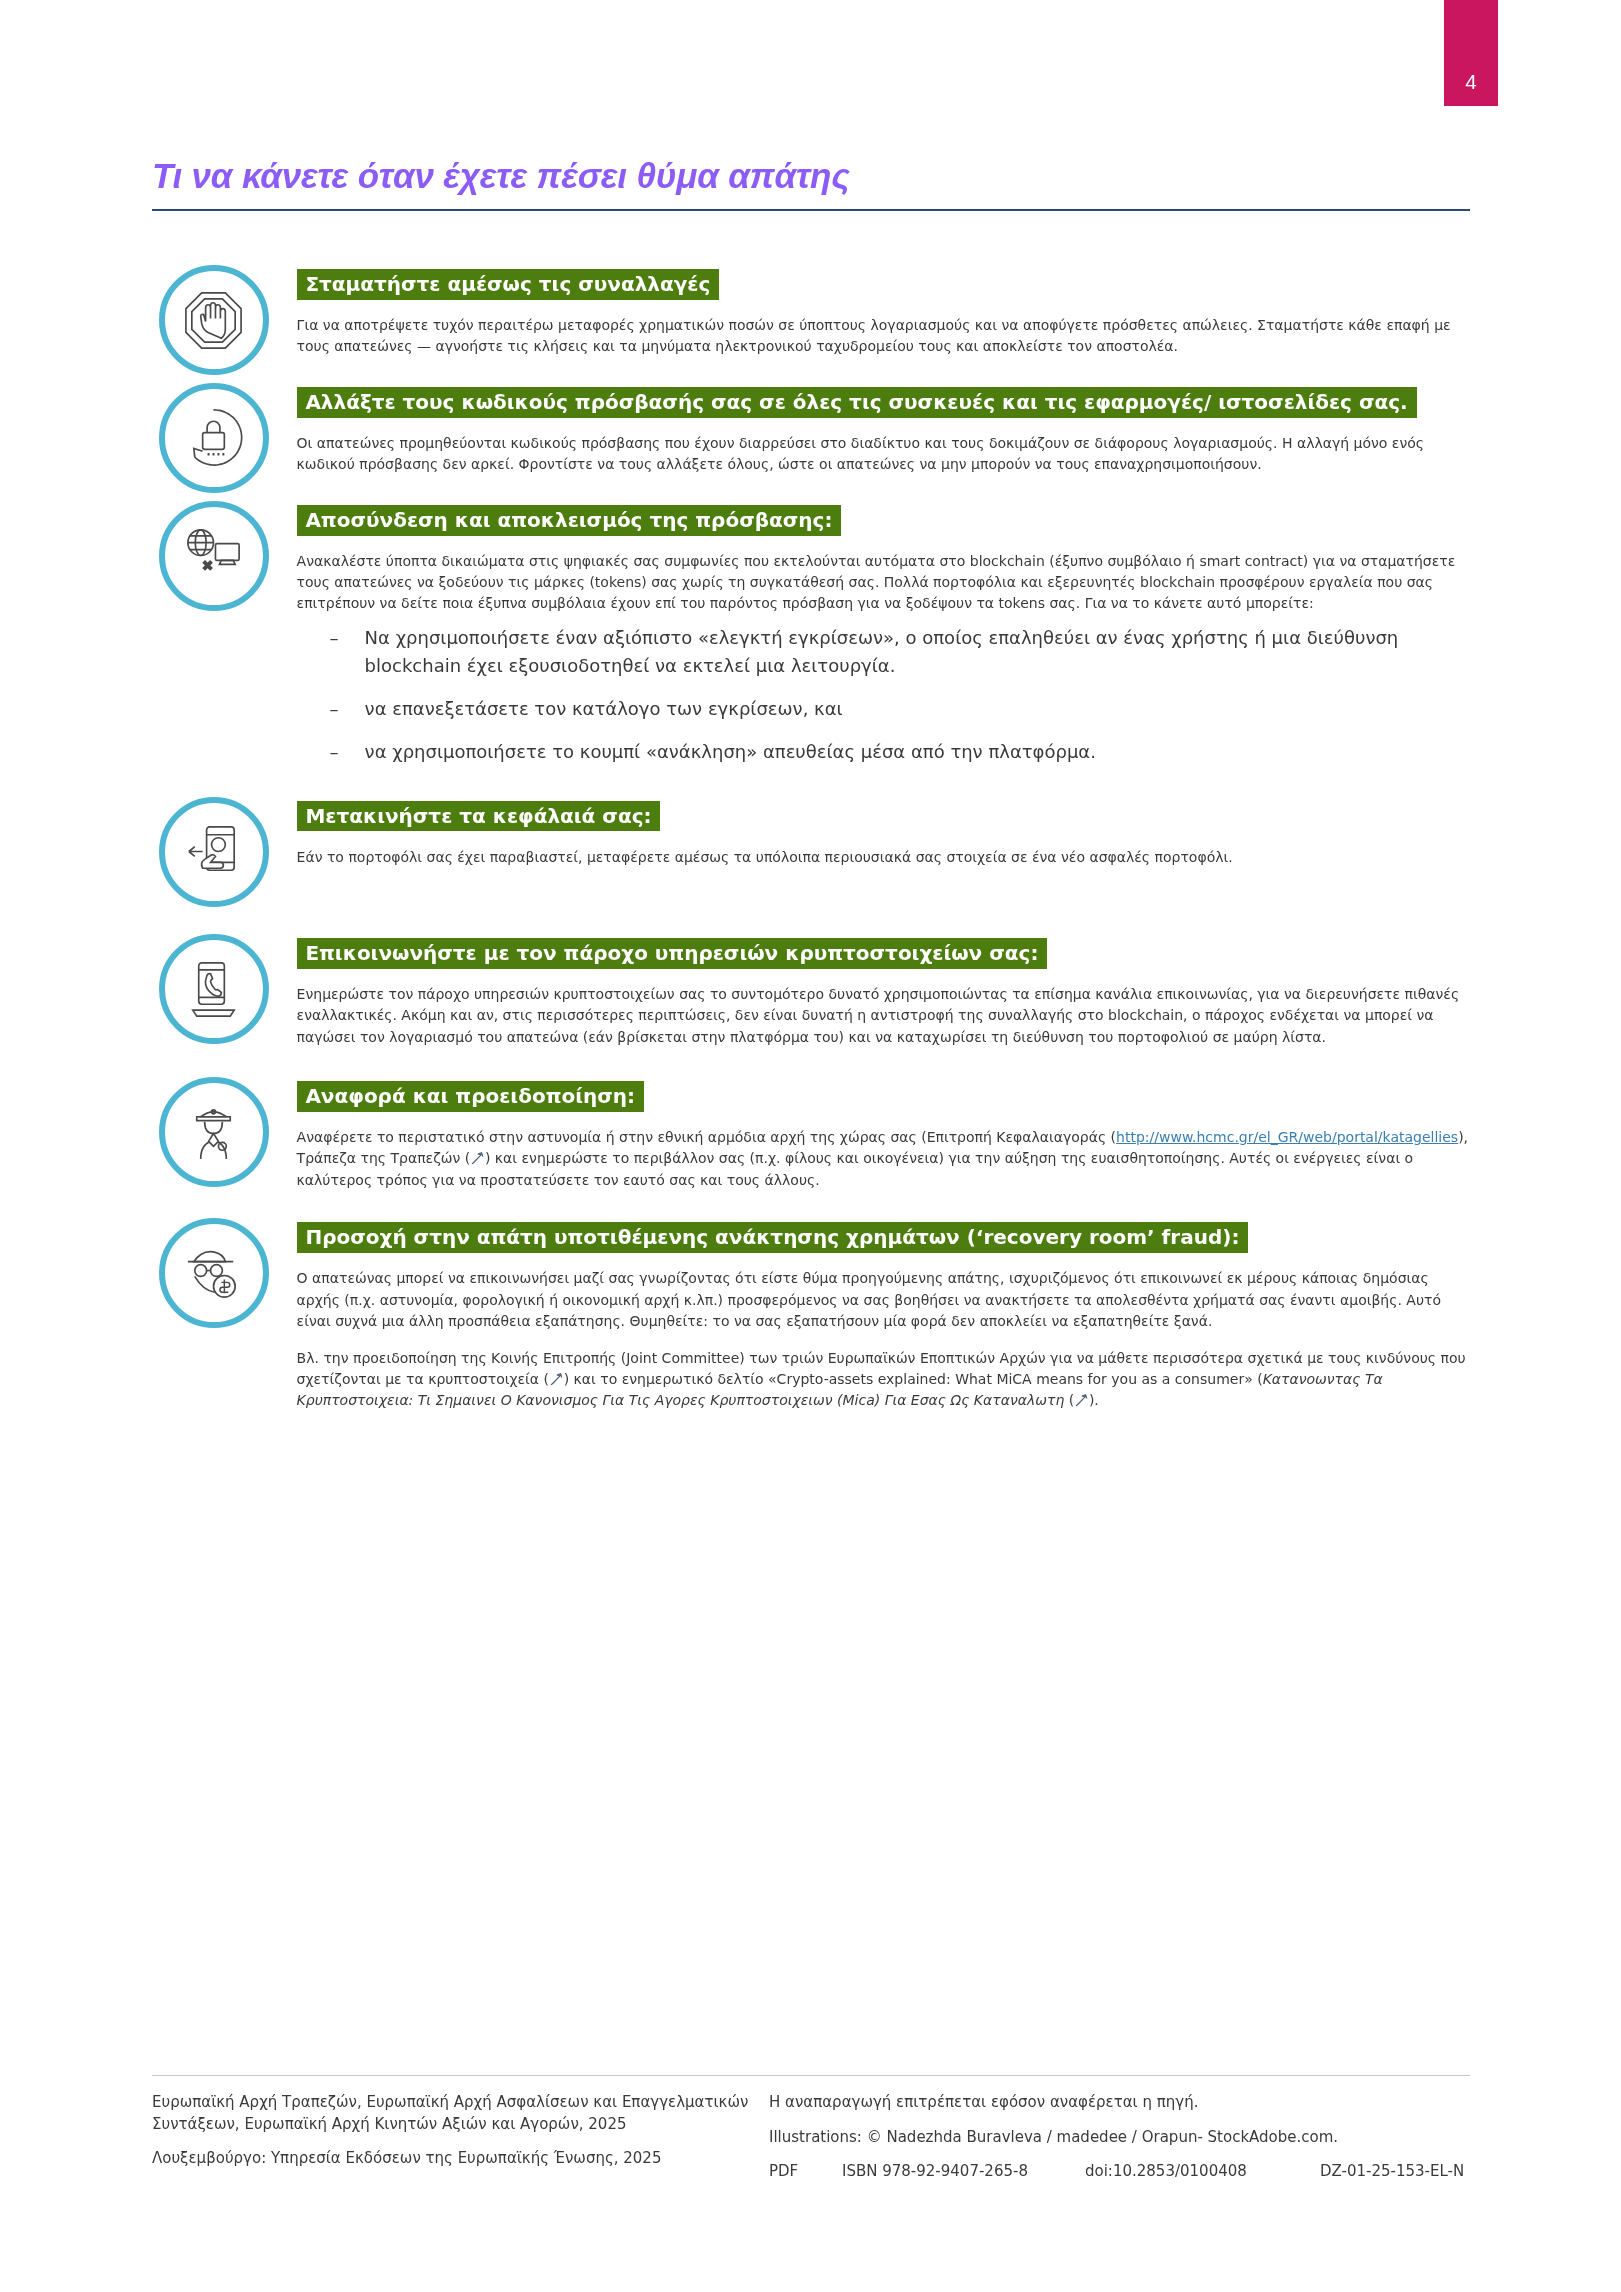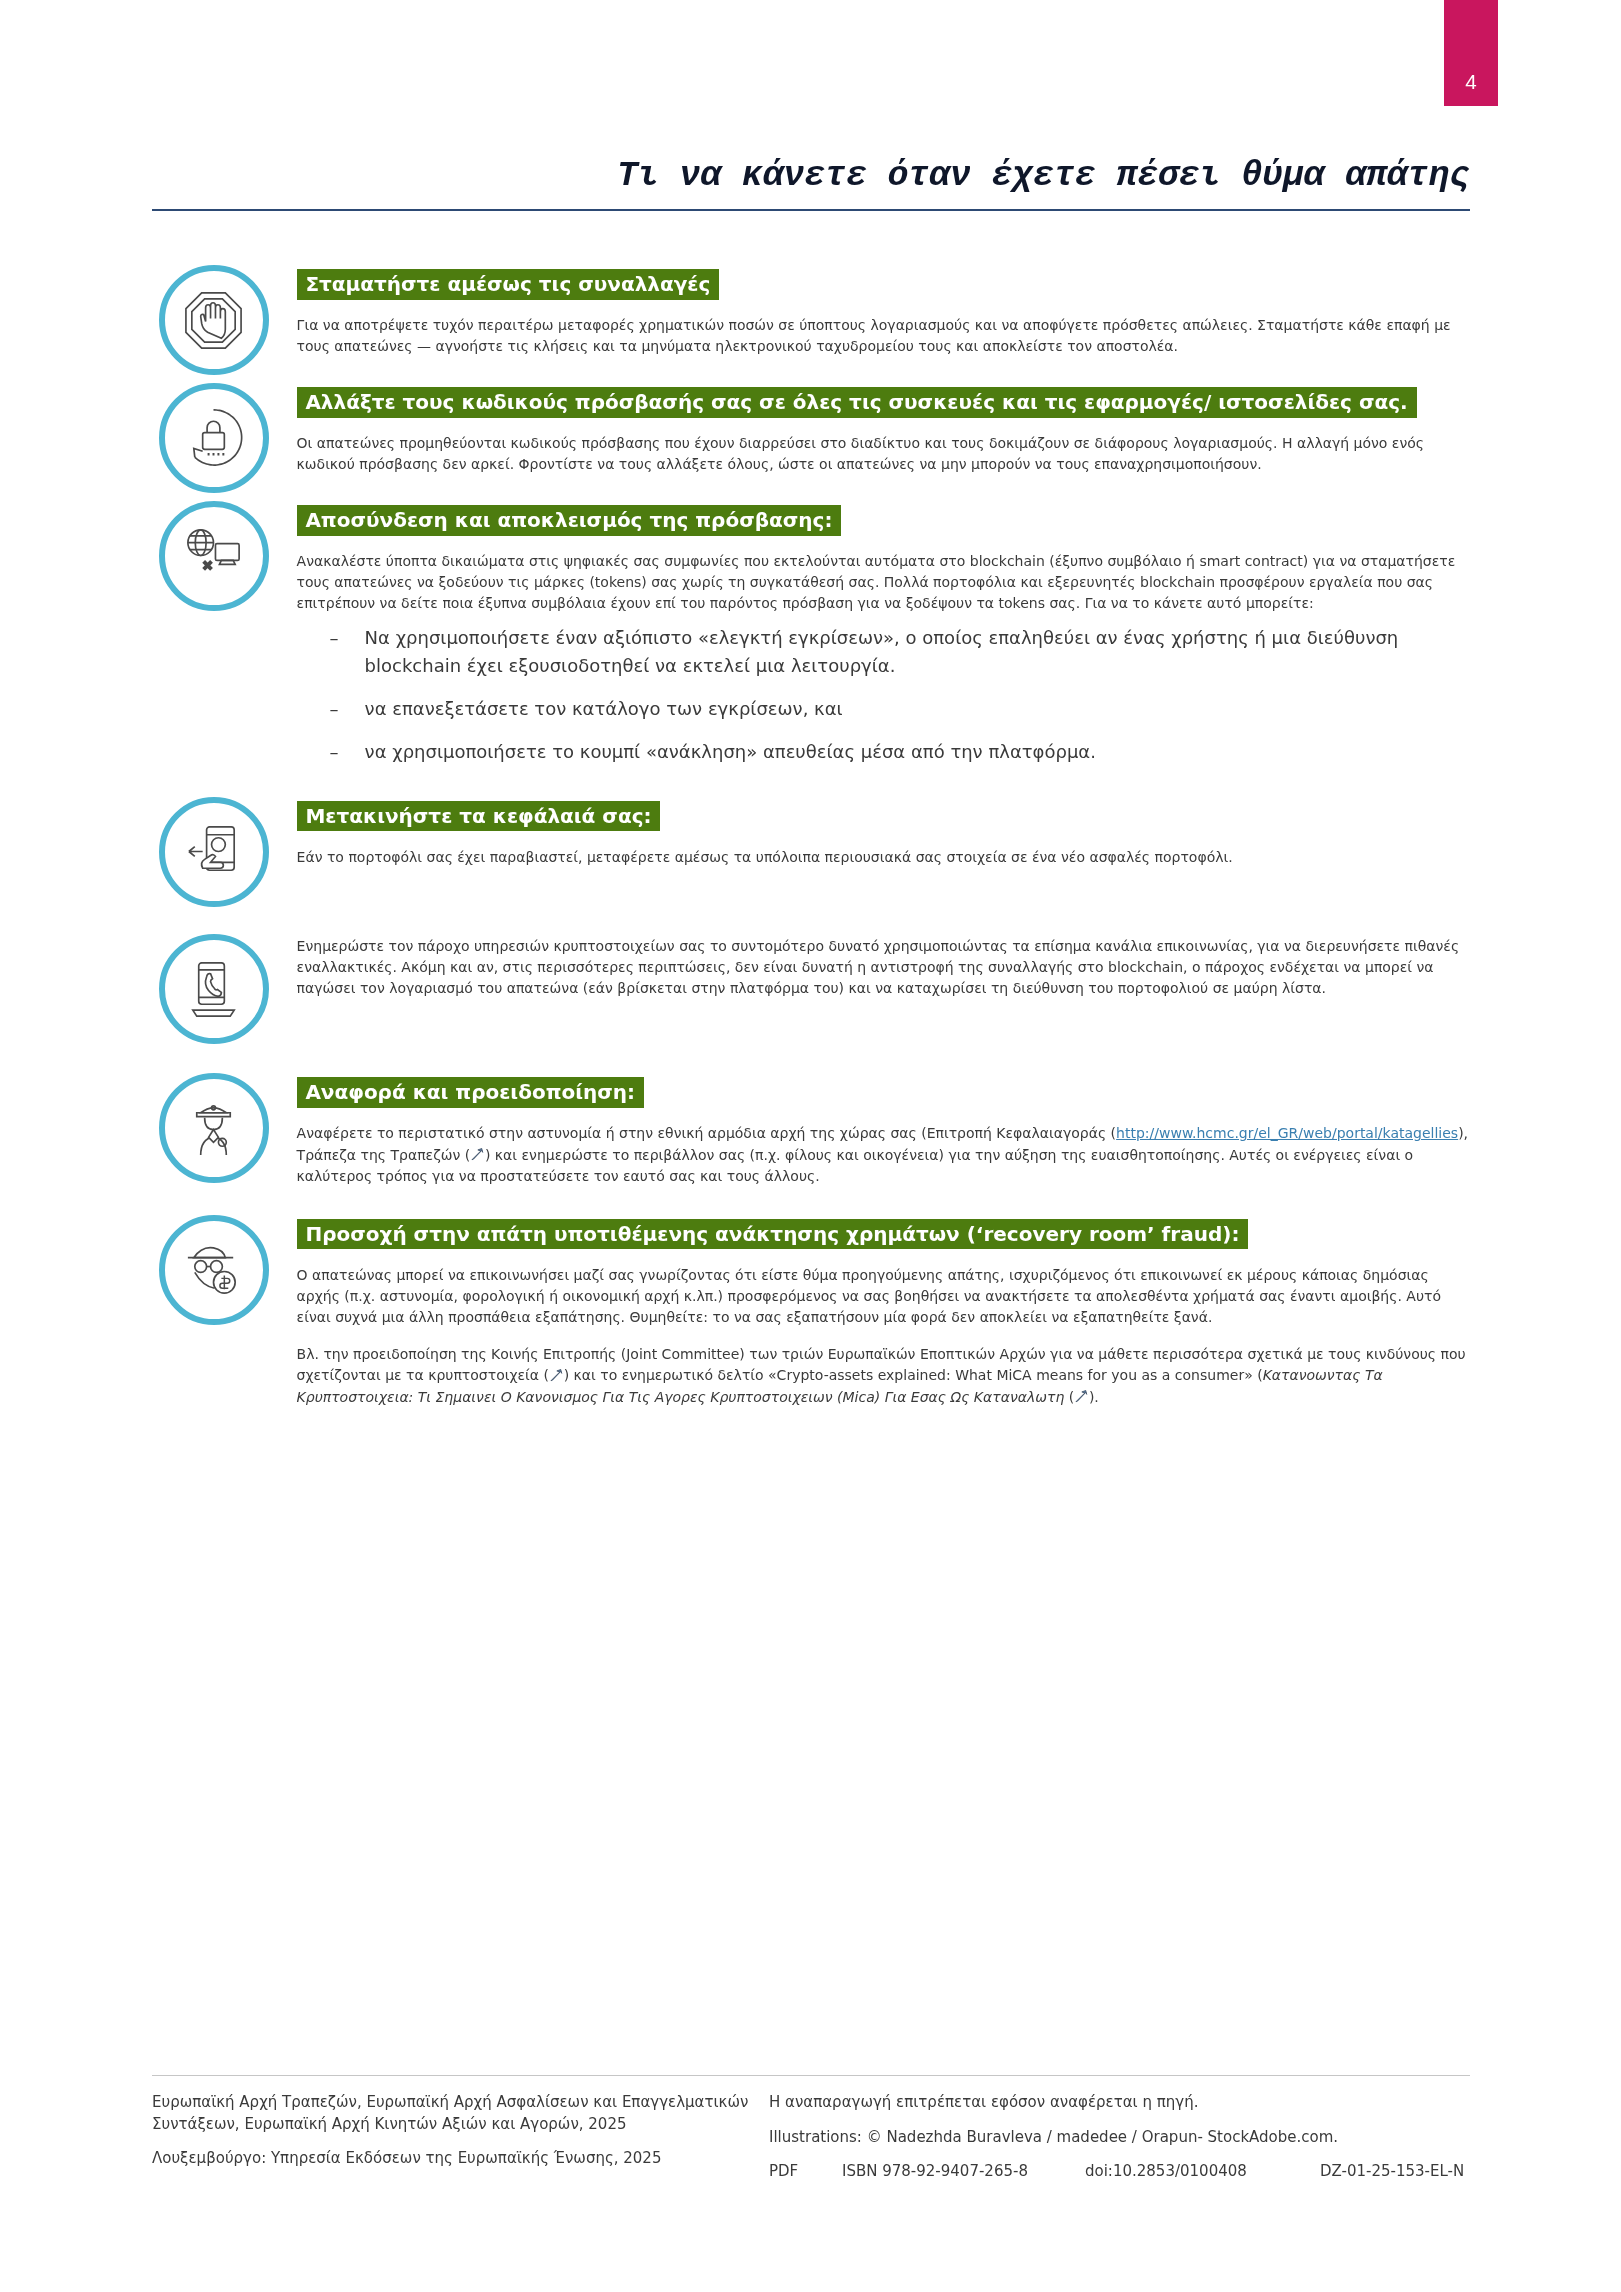--- a/index.html
+++ b/index.html
@@ -43,29 +43,28 @@
     height: 2293px;
   }
 
   .title-wrap {
     position: absolute;
     left: 152px;
     top: 157px;
     width: 1318px;
   }
   .page-title {
-    font-family: Liberation Mono, monospace;
+    font-family: Liberation Sans, sans-serif;
     font-weight: bold;
     font-style: italic;
     font-size: 35px;
-    color: #0f172a;
+    color: #8b5cf6;
     letter-spacing: -0.2px;
     line-height: 1.1;
     margin: 0 0 13.7px 0;
-    text-align: right;
   }
   .title-rule {
     height: 2px;
     background: #2d4a74;
     width: 100%;
   }
 
   
   .content {
     position: absolute;
@@ -302,20 +301,23 @@
         <div class="icon-circle">
           <svg width="65" height="65" viewBox="0 0 66 66" fill="none" stroke="#4a4a4a" stroke-width="1.7">
             <rect x="18" y="6" width="26" height="42" rx="3"></rect>
             <path d="M18 13 h26 M18 41 h26"></path>
             <path d="M26 20 q-3 8 2 14 q4 5 10 6 q3 -1 3 -4 l-4 -3 q-2 1 -3 -1 q-3 -3 -4 -7 q0 -2 2 -3 l-2 -5 q-3 -1 -4 3 z" fill="#ffffff"></path>
             <path d="M12 54 h42 l-4 6 h-34 z"></path>
           </svg>
         </div>
       </div>
       <div class="text-col">
+        <div class="tag-wrap">
+          <span class="tag">Επικοινωνήστε με τον πάροχο υπηρεσιών κρυπτοστοιχείων σας:</span>
+        </div>
         <p class="body">Ενημερώστε τον πάροχο υπηρεσιών κρυπτοστοιχείων σας το συντομότερο δυνατό χρησιμοποιώντας τα επίσημα κανάλια επικοινωνίας, για να διερευνήσετε πιθανές εναλλακτικές. Ακόμη και αν, στις περισσότερες περιπτώσεις, δεν είναι δυνατή η αντιστροφή της συναλλαγής στο blockchain, ο πάροχος ενδέχεται να μπορεί να παγώσει τον λογαριασμό του απατεώνα (εάν βρίσκεται στην πλατφόρμα του) και να καταχωρίσει τη διεύθυνση του πορτοφολιού σε μαύρη λίστα.</p>
       </div>
     </div>
 
     <div class="block" style="margin-top:27.4px;">
       <div class="icon-col">
         <div class="icon-circle">
           <svg width="65" height="65" viewBox="0 0 66 66" fill="none" stroke="#4a4a4a" stroke-width="1.7">
             <path d="M20 17 q13 -10 26 0 z"></path>
             <path d="M16 17 h34 v4 h-34 z"></path>

